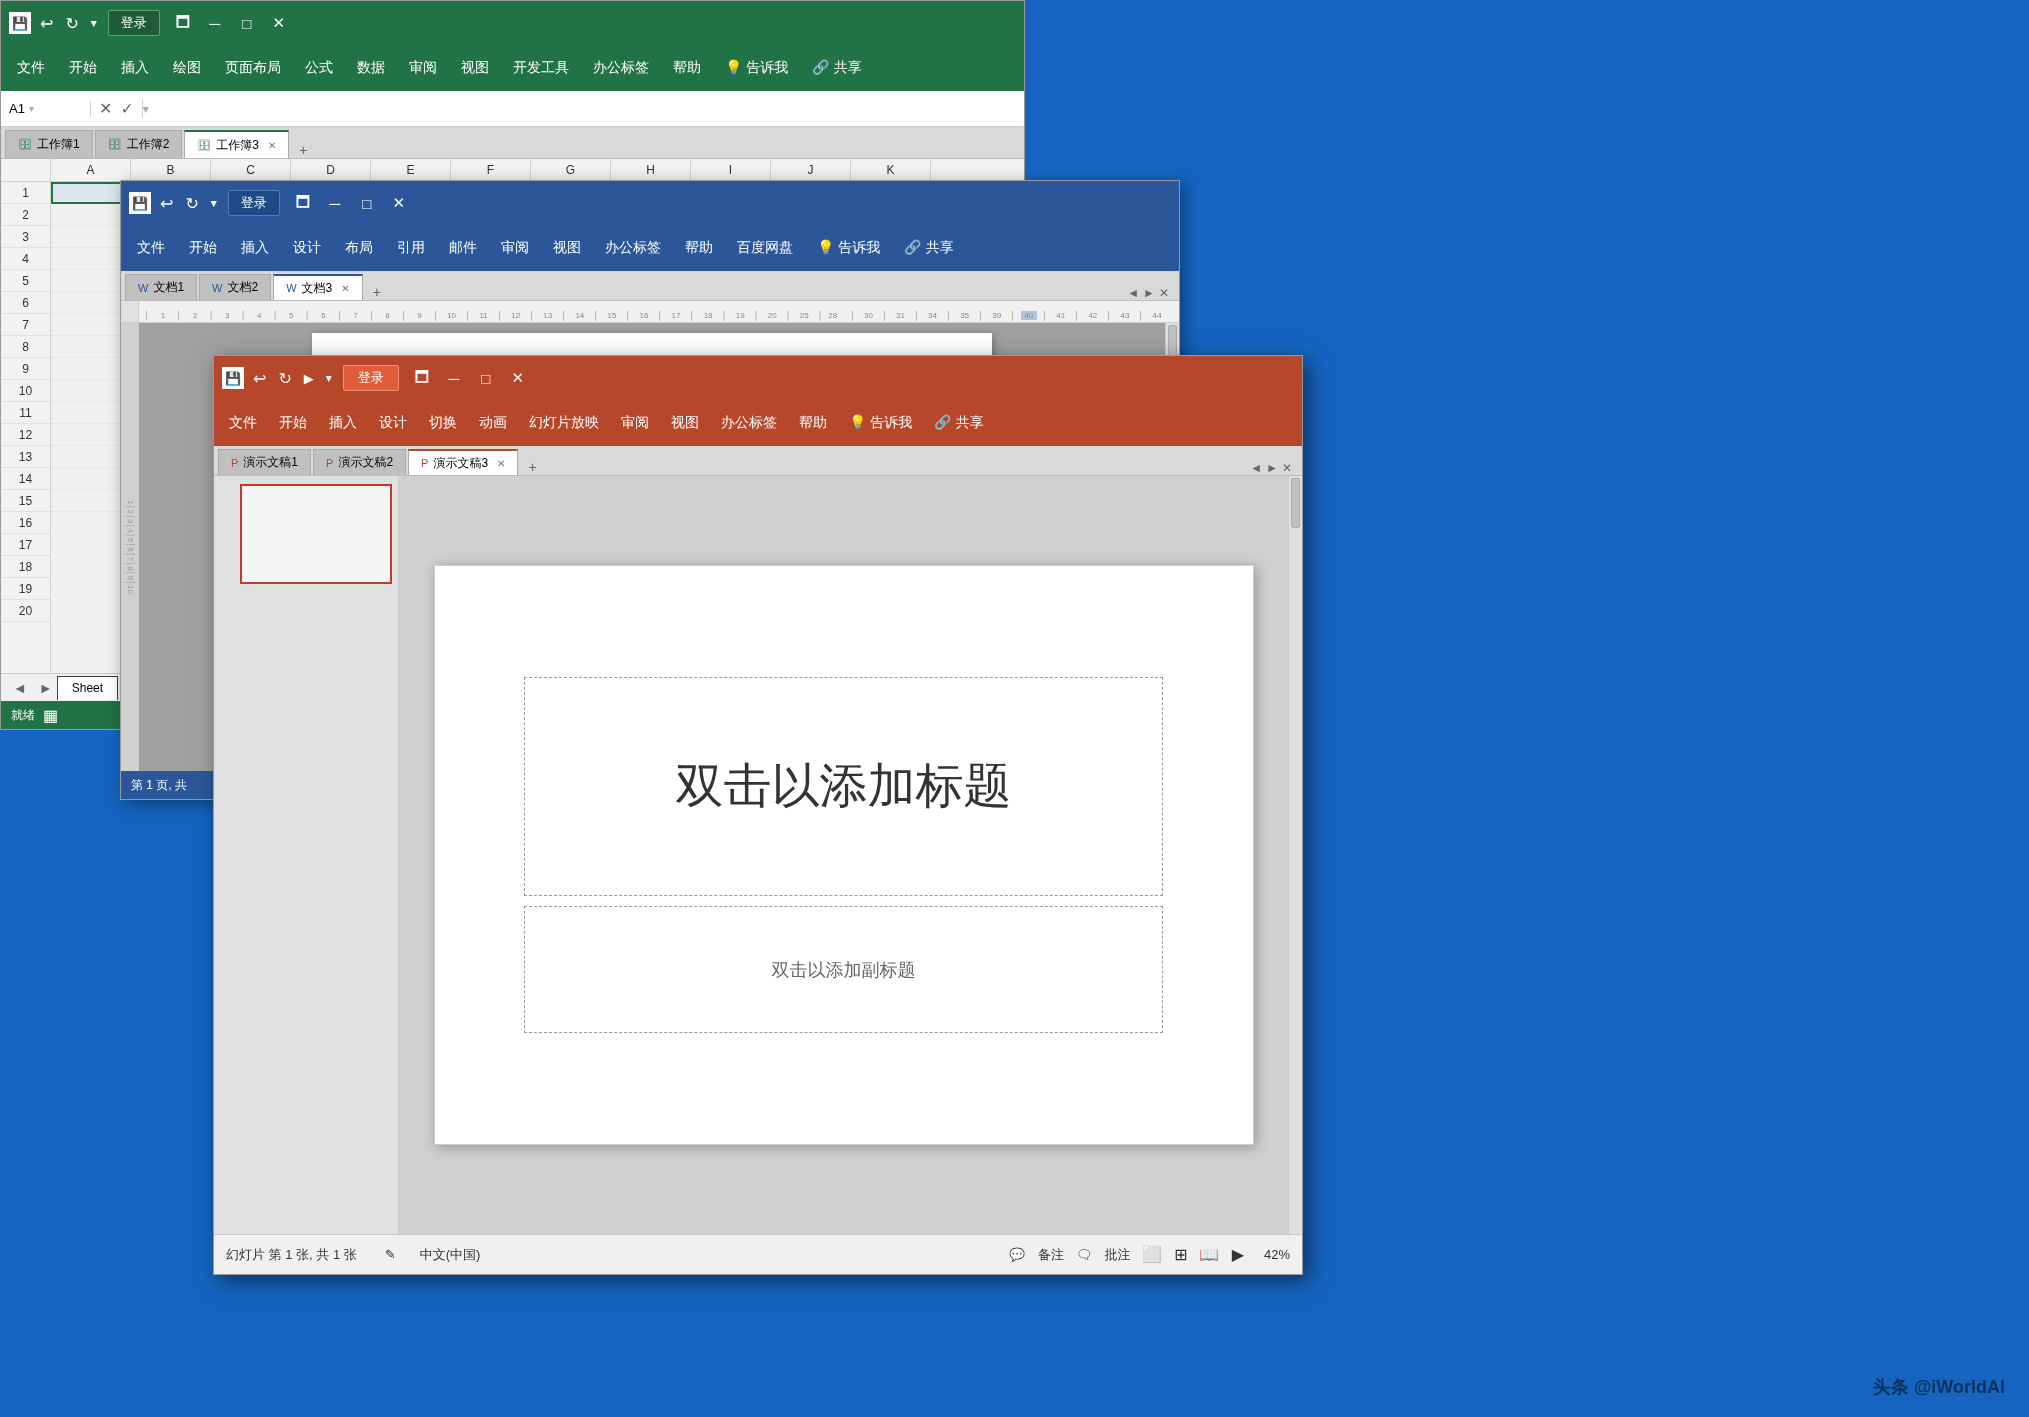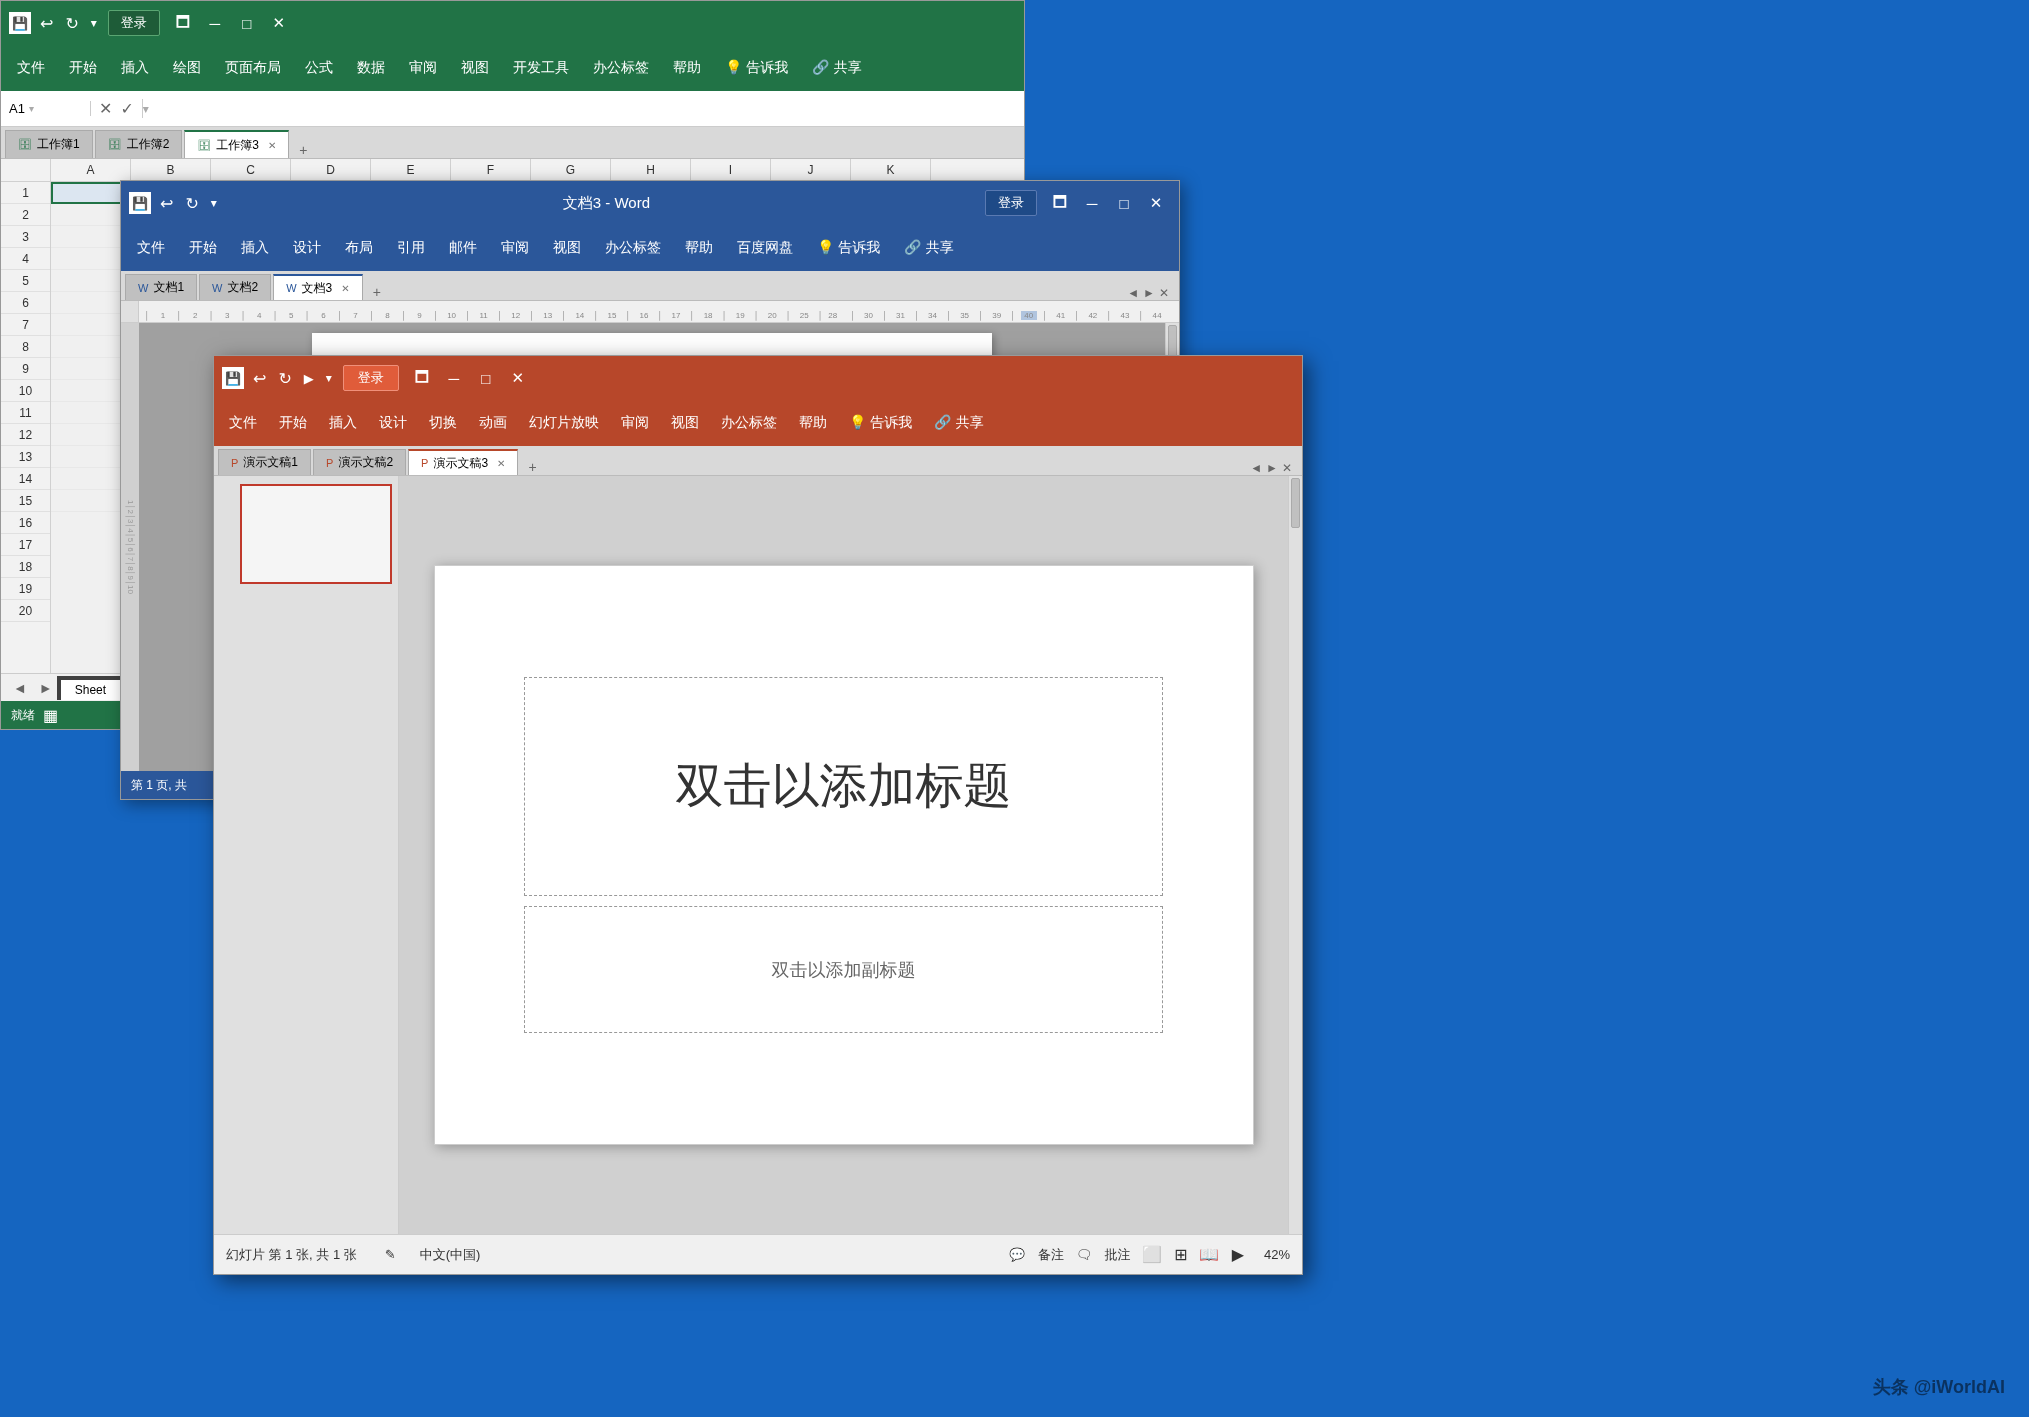--- a/index.html
+++ b/index.html
@@ -188,21 +188,21 @@
       padding: 0 4px;
       flex-shrink: 0;
     }
     .sheet-tab {
       padding: 0 14px;
       height: 24px;
       display: flex; align-items: center;
       font-size: 12px;
       cursor: pointer;
       background: #f0f0f0;
-      border: 4px solid #404040;
+      border: 1px solid #404040;
       margin-right: 1px;
     }
     .sheet-tab.active { background: white; border-bottom: none; }
 
     .excel-statusbar {
       background: #217346;
       height: 28px;
       display: flex;
       align-items: center;
       padding: 0 10px;
@@ -917,21 +917,20 @@
 
 <div class="word-window">
 
   <div class="word-titlebar">
     <div class="toolbar-icon-area">
       <span style="background:white;width:22px;height:22px;display:flex;align-items:center;justify-content:center;font-size:13px;color:#2B579A;">💾</span>
       <span class="t-icon">↩</span>
       <span class="t-icon">↻</span>
       <span class="t-icon" style="font-size:12px;">▾</span>
     </div>
-    <div class="title-center">文档3 - Word</div>
     <button class="word-login-btn">登录</button>
     <div style="width:8px"></div>
     <div class="win-controls-area">
       <div class="win-ctrl-btn">🗖</div>
       <div class="win-ctrl-btn">─</div>
       <div class="win-ctrl-btn">□</div>
       <div class="win-ctrl-btn win-ctrl-close">✕</div>
     </div>
   </div>
 

